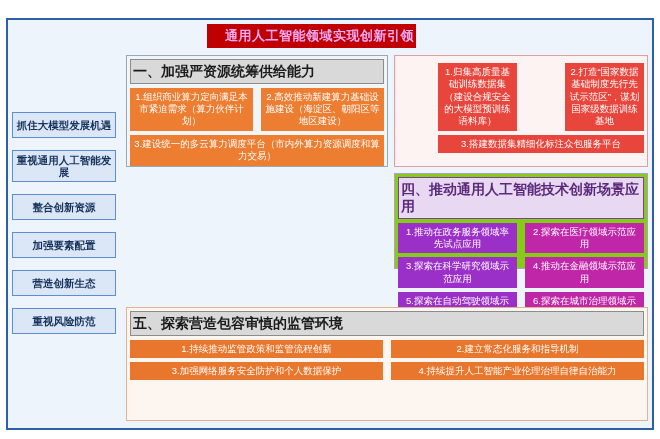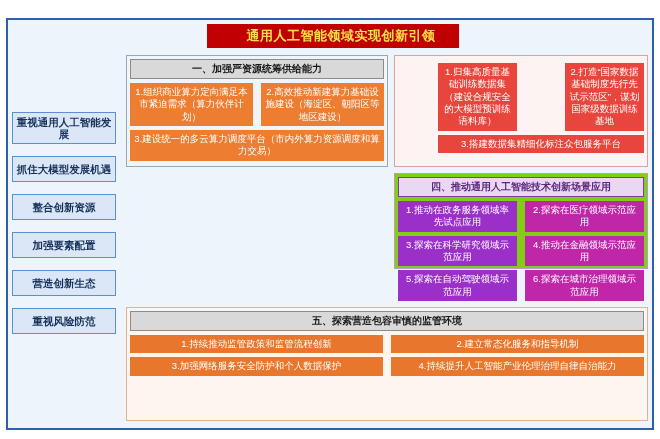--- a/index.html
+++ b/index.html
@@ -19,23 +19,23 @@
     position:absolute;
     left:6px;top:18px;
     width:648px;height:412px;
     background:#eef4fb;
     border:2px solid #2f5fa8;
     box-sizing:border-box;
   }
   .title-bar{
     position:absolute;
     left:207px;top:24px;
-    width:252px;height:24px;
+    width:209px;height:24px;
     background:#c00000;
-    color:#fde047;
+    color:#f0abfc;
     font-size:13px;
     font-weight:bold;
     display:flex;align-items:center;justify-content:center;
     letter-spacing:0.5px;
     box-sizing:border-box;
     padding-left:16px;
   }
   
   .leftcol{
     position:absolute;
@@ -60,25 +60,25 @@
 
   
   .section{
     position:absolute;
     box-sizing:border-box;
     border:1px solid #9aa7b5;
     background:#f4f6f8;
     padding:3px;
   }
   .sec-head{
-    font-size:10px;
+    font-size:14px;
     font-weight:bold;
-    text-align:center;
+    text-align:left;
     color:#1a1a1a;
-    padding:3px 12px;
+    padding:3px 2px;
     line-height:1.2;
     box-sizing:border-box;
   }
   .head-gray{background:#d9d9d9;border:1px solid #8c8c8c;}
   .head-red{background:#ffd1d1;border:1px solid #c00000;color:#c00000;}
   .head-purple{background:#e8d8f2;border:1px solid #7a3fa0;color:#5c2a7c;}
 
   .cell{
     font-size:9.5px;
     line-height:1.3;
@@ -108,22 +108,22 @@
 </style>
 </head>
 <body>
 
 <div class="canvas">
   <div class="frame"></div>
 
   <div class="title-bar">通用人工智能领域实现创新引领</div>
 
   <div class="leftcol">
+    <div class="left-item">抓住大模型发展机遇</div>
     <div class="left-item two">重视通用人工智能发展</div>
-    <div class="left-item">抓住大模型发展机遇</div>
     <div class="left-item">整合创新资源</div>
     <div class="left-item">加强要素配置</div>
     <div class="left-item">营造创新生态</div>
     <div class="left-item">重视风险防范</div>
   </div>
 
   <div class="section" id="sec1">
     <div class="sec-head head-gray">一、加强严资源统筹供给能力</div>
     <div class="row">
       <div class="cell c-orange">1.组织商业算力定向满足本市紧迫需求（算力伙伴计划）</div>

